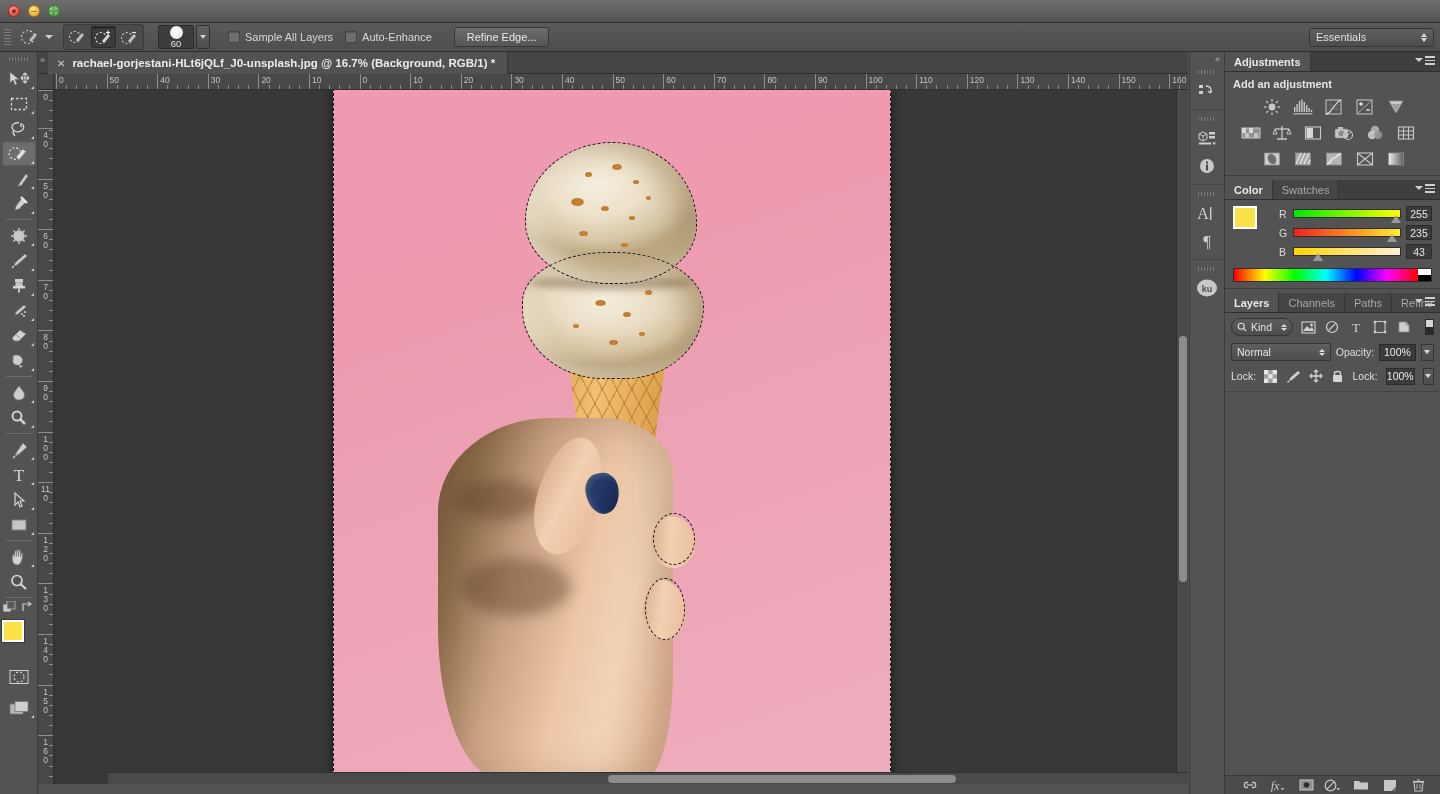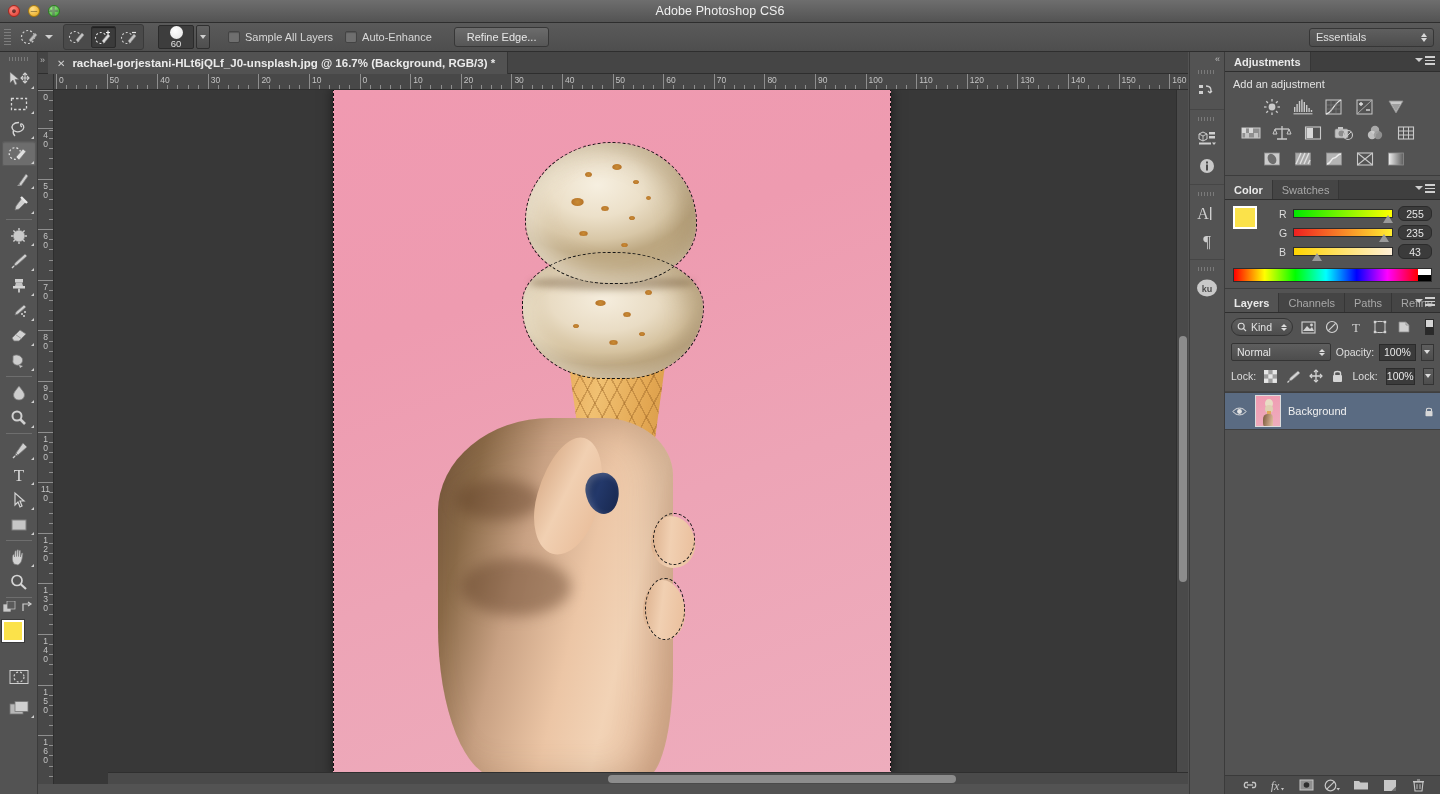--- a/index.html
+++ b/index.html
@@ -280,21 +280,21 @@
   .ptab {
     display: flex; align-items: center; padding: 0 9px; font-size: 11px;
     color: #a8a8a8; background: #454545; border-right: 1px solid #363636;
   }
   .ptab.active { background: #535353; color: #e9e9e9; font-weight: bold; }
   .pmenu { position: absolute; right: 5px; top: 4px; display: flex; align-items: center; gap: 2px; }
   .pmenu .ar { width: 0;height:0;border-left:4px solid transparent;border-right:4px solid transparent;border-top:4px solid #cfcfcf; }
   .pmenu .ln { width: 10px; display: flex; flex-direction: column; gap: 2px; }
   .pmenu .ln i { height: 1.5px; background: #cfcfcf; display:block; }
   .panel-body { padding: 6px 8px; }
-  .adj-title { font-size: 11px; font-weight: normal; color: #e2e2e2; margin-bottom: 7px; }
+  .adj-title { font-size: 11px; font-weight: bold; color: #e2e2e2; margin-bottom: 7px; }
   .adj-grid { display: flex; flex-direction: column; gap: 6px; }
   .adj-row { display: flex; gap: 9px; }
   .adj-ico { width: 22px; height: 20px; display: flex; align-items: center; justify-content: center; }
   .adj-r1 { padding-left: 28px; }
   .adj-r2 { padding-left: 7px; }
   .adj-r3 { padding-left: 28px; }
 
   
   .color-body { padding: 6px 8px 4px; display: flex; gap: 10px; }
   .cswatch { position: relative; width: 36px; height: 34px; flex: none; }
@@ -302,23 +302,23 @@
     background: #fbe24a; border: 2px solid #fff; }
   .cswatch .bg { position: absolute; left: 14px; top: 12px; width: 22px; height: 22px;
     background: #111; border: 2px solid #fff; z-index: -1; }
   .sliders { flex: 1; display: flex; flex-direction: column; gap: 4px; }
   .srow { display: flex; align-items: center; gap: 5px; }
   .slbl { width: 9px; font-size: 10.5px; color: #dcdcdc; }
   .strack { position: relative; height: 9px; flex: 1; border: 1px solid #2d2d2d; }
   .strack .knob { position: absolute; top: 5px; width: 0; height: 0;
     border-left: 5px solid transparent; border-right: 5px solid transparent;
     border-bottom: 8px solid #9a9a9a; }
-  .sval { width: 34px; height: 15px; background: #3b3b3b; border: 1px solid #2b2b2b;
+  .sval { width: 26px; height: 15px; background: #3b3b3b; border: 1px solid #2b2b2b;
     color: #e6e6e6; font-size: 10.5px; display: flex; align-items: center;
-    justify-content: center; border-radius: 6px; }
+    justify-content: center; border-radius: 1px; }
   .rampbar { margin: 5px 8px 6px; height: 14px; display: flex; border: 1px solid #2d2d2d; }
   .ramp-spectrum { flex: 1;
     background: linear-gradient(90deg,#ff0000,#ffff00,#00ff00,#00ffff,#0000ff,#ff00ff,#ff0000); }
   .ramp-wb { width: 13px; display: flex; flex-direction: column; }
   .ramp-wb i { flex: 1; display: block; }
 
   
   .filter-row { display: flex; align-items: center; gap: 6px; padding: 5px 6px; }
   .kind-box {
     width: 62px; height: 18px; background: linear-gradient(#5e5e5e,#4d4d4d);
@@ -379,21 +379,20 @@
       <div class="tl red">
           <span>●</span>
         </div>
       <div class="tl yel">
           <span>─</span>
         </div>
       <div class="tl grn">
           <span>➕</span>
         </div>
     </div>
-    <div class="title-text">Adobe Photoshop CS6</div>
   </div>
 
   <div class="optionsbar">
     <div class="gripper">
       <i></i>
         <i></i>
         <i></i>
         <i></i>
         <i></i>
         <i></i>
@@ -647,21 +646,21 @@
         <rect x="7" y="1.5" width="13" height="10" fill="#d0d0d0" stroke="#777" stroke-width=".8"></rect>
       </svg>
       <span class="tri"></span>
     </div>
   </div>
 
   <div class="doctab-bar">
     <span class="arrange-arrow">»</span>
     <div class="doctab" style="margin-left:10px">
       <span class="tab-close">✕</span>
-      <span>rachael-gorjestani-HLt6jQLf_J0-unsplash.jpg @ 16.7% (Background, RGB/3) *</span>
+      <span>rachael-gorjestani-HLt6jQLf_J0-unsplash.jpg @ 16.7% (Background, RGB/1) *</span>
     </div>
   </div>
 
   <div class="ruler-corner"></div>
   <div class="ruler-h" id="rulerH">
       <span class="rk rh-major" style="left: 2px;"></span>
       <span class="rlbl rlbl-h" style="left: 5px;">0</span>
       <span class="rk rh-minor" style="left: 12.12px;"></span>
       <span class="rk rh-minor" style="left: 22.24px;"></span>
       <span class="rk rh-minor" style="left: 32.36px;"></span>
@@ -1329,41 +1328,20 @@
             <rect x="2" y="6" width="9" height="7" rx="1" fill="#d4d4d4"></rect>
           </svg>
         </span>
         <span style="font-size:10.5px;color:#dedede;margin-left:auto">Lock:</span>
         <span class="num-box">100%</span>
         <span class="caret-btn">
           <i style="display:block;width:0;height:0;border-left:3.5px solid transparent;border-right:3.5px solid transparent;border-top:4px solid #dcdcdc;"></i>
         </span>
       </div>
 
-      <div class="layer-row">
-        <span class="eye-cell">
-          <svg width="15" height="11" viewBox="0 0 15 11">
-            <path d="M1 5.5 C4 1 11 1 14 5.5 C11 10 4 10 1 5.5 Z" fill="none" stroke="#e4e4e4" stroke-width="1"></path>
-            <circle cx="7.5" cy="5.5" r="2.4" fill="#e4e4e4"></circle>
-          </svg>
-        </span>
-        <span class="thumb-cell">
-          <i class="thumb-cone"></i>
-            <i class="thumb-cone2"></i>
-            <i class="thumb-stick"></i>
-            <i class="thumb-hand"></i>
-        </span>
-        <span class="layer-name">Background</span>
-        <span style="margin-left:auto">
-          <svg width="10" height="11" viewBox="0 0 10 11">
-            <path d="M2.5 5 L2.5 3.5 C2.5 1.8 7.5 1.8 7.5 3.5 L7.5 5" fill="none" stroke="#d8d8d8" stroke-width="1.1"></path>
-            <rect x="1.5" y="5" width="7" height="5.2" rx=".8" fill="#d8d8d8"></rect>
-          </svg>
-        </span>
-      </div>
     </div>
 
     <div class="layers-footer">
       <span class="lf-ico">
         <svg width="16" height="12" viewBox="0 0 16 12">
           <path d="M6 3.5 L4 3.5 C1.8 3.5 1.8 8.5 4 8.5 L6 8.5" fill="none" stroke="#c6c6c6" stroke-width="1.3"></path>
           <path d="M10 3.5 L12 3.5 C14.2 3.5 14.2 8.5 12 8.5 L10 8.5" fill="none" stroke="#c6c6c6" stroke-width="1.3"></path>
           <path d="M5 6 L11 6" stroke="#c6c6c6" stroke-width="1.3"></path>
         </svg>
       </span>

